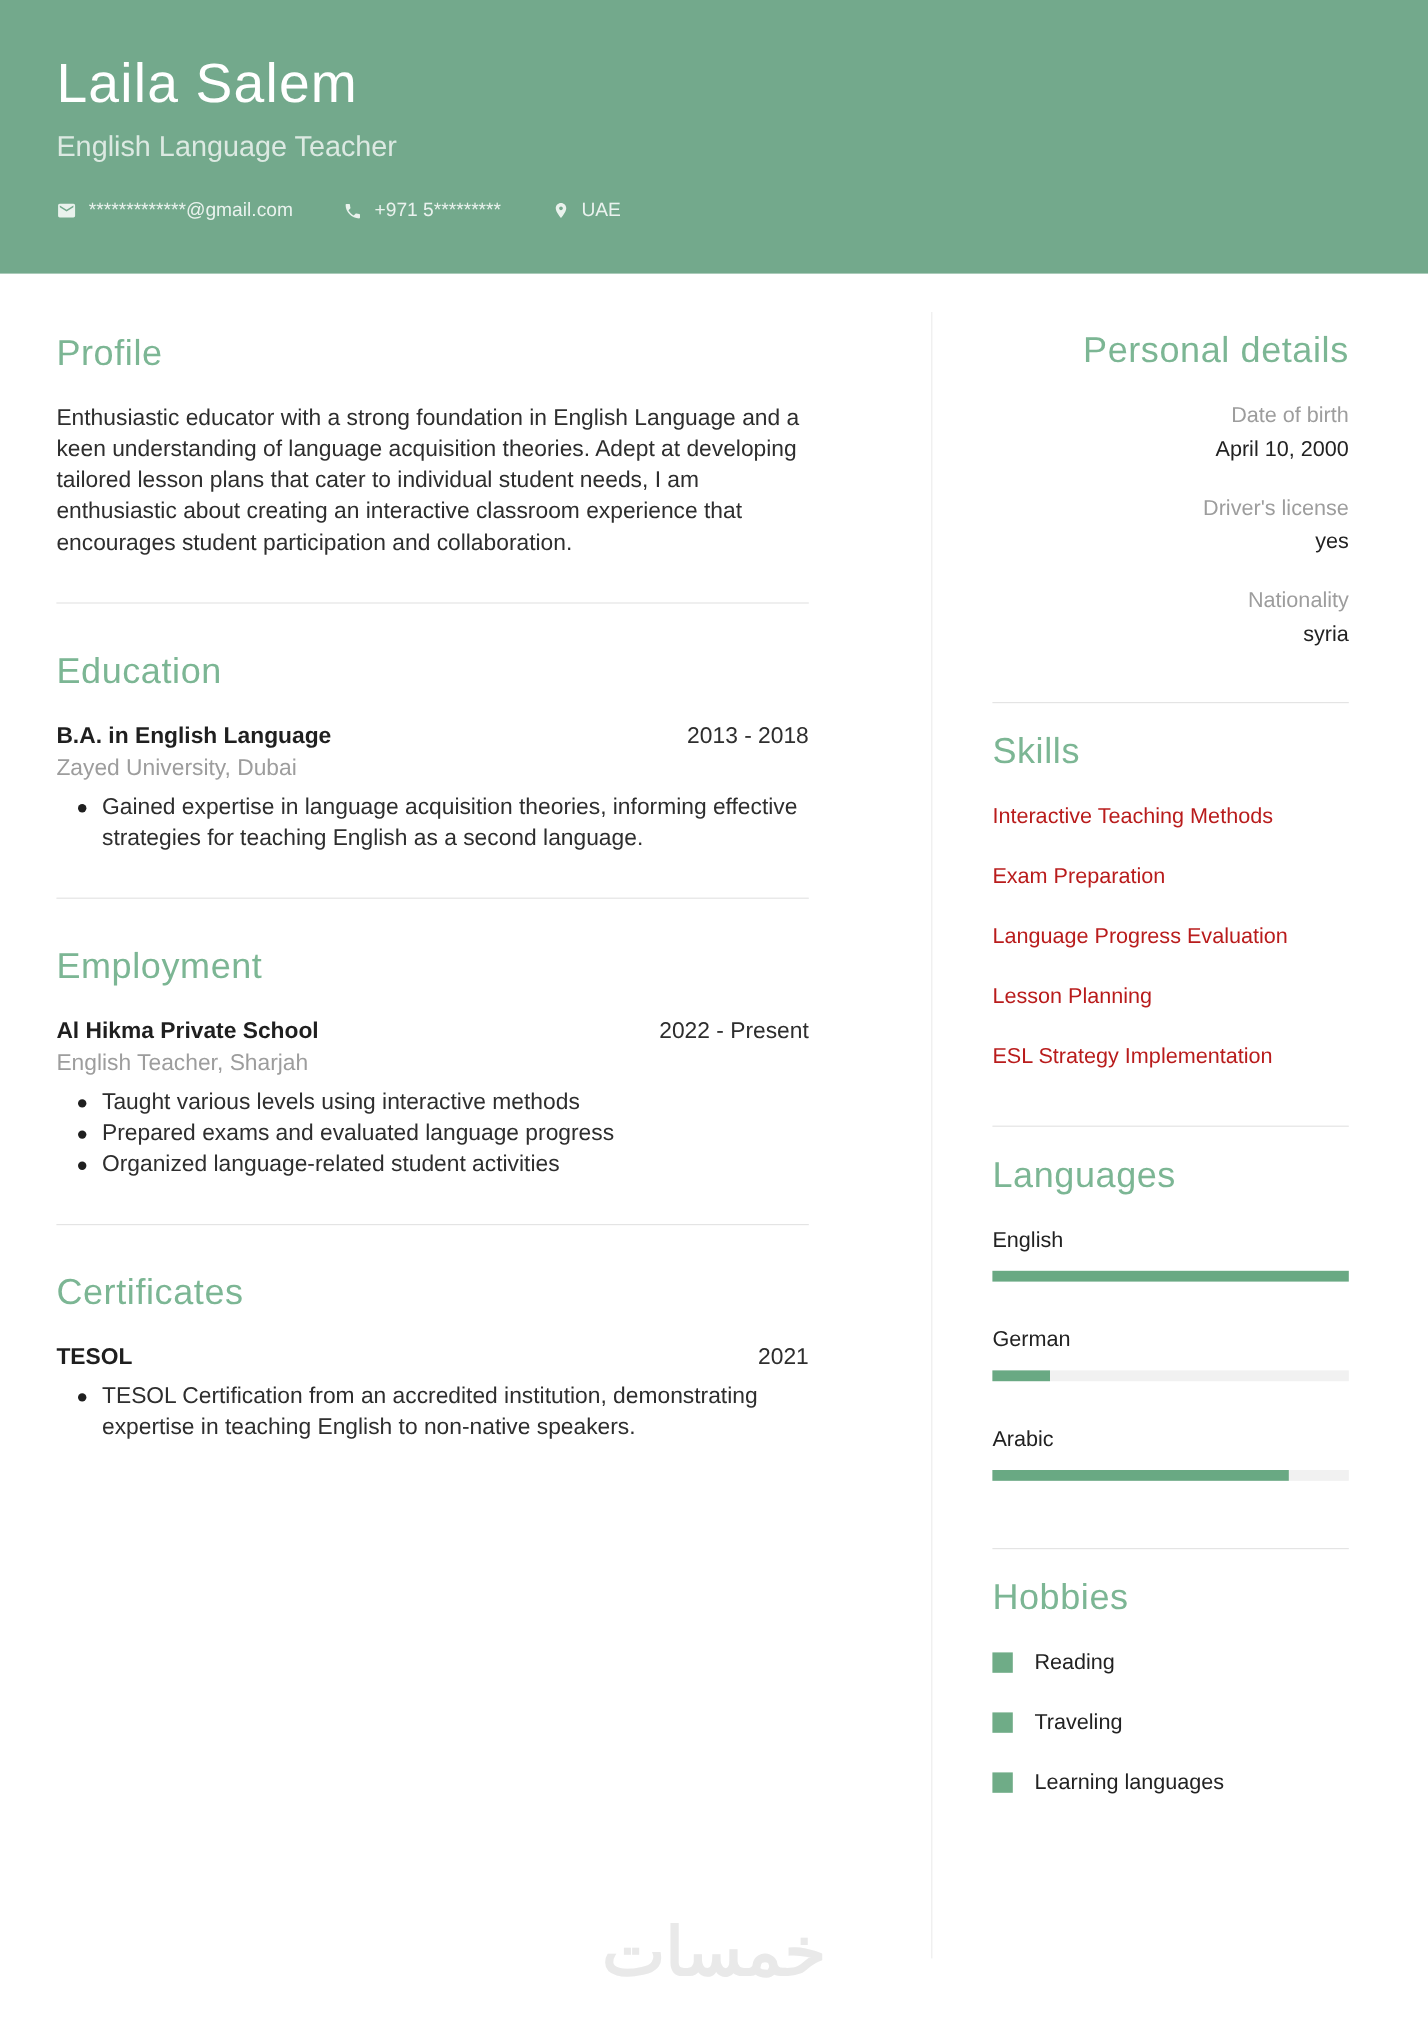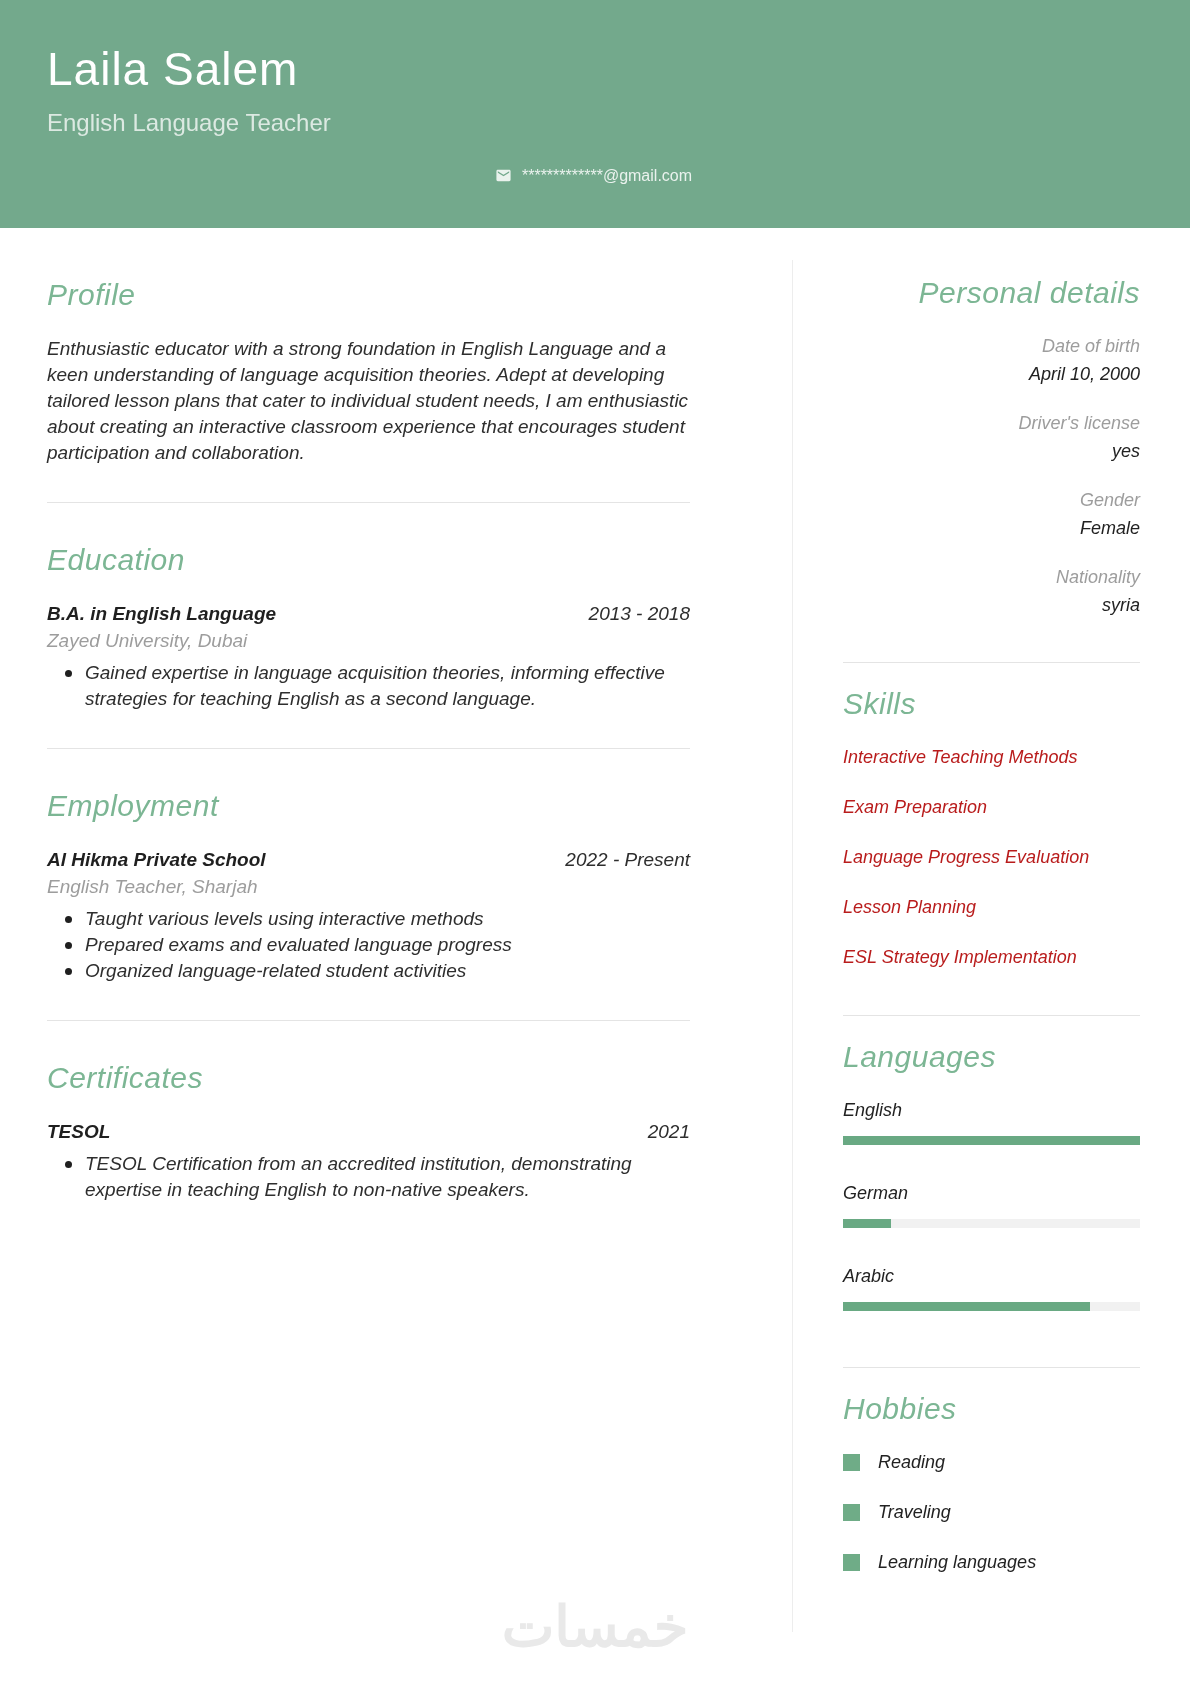--- a/index.html
+++ b/index.html
@@ -32,30 +32,28 @@
     font-weight:400;
     color:rgba(255,255,255,0.75);
   }
   .contact-row {
     margin-top:30px;
     display:flex;
     align-items:center;
     gap:42px;
     font-size:16px;
     color:rgba(255,255,255,0.85);
-    flex-direction:column;
   }
   .contact-item { display:flex; align-items:center; gap:10px; }
   .contact-item svg { display:block; opacity:0.85; }
 
   
   .body-wrap {
     display:flex;
-    padding:0 50px 0 47px;
-    font-style:italic;
+    padding:0 66px 0 47px;
   }
   .left-col  { width:643px; }
   .right-col {
     margin-left:102px;
     margin-top:32px;
     width:348px;            
     padding-left:50px;
     border-left:1px solid #ededed;
     height:1372px;
   }
@@ -229,24 +227,20 @@
         <h2 class="section-heading">Personal details</h2>
         <div class="pd-item">
           <div class="pd-label">Date of birth</div>
           <div class="pd-value">April 10, 2000</div>
         </div>
         <div class="pd-item">
           <div class="pd-label">Driver's license</div>
           <div class="pd-value">yes</div>
         </div>
         <div class="pd-item">
-          <div class="pd-label">Gender</div>
-          <div class="pd-value">Female</div>
-        </div>
-        <div class="pd-item">
           <div class="pd-label">Nationality</div>
           <div class="pd-value">syria</div>
         </div>
       </section>
 
       <section class="r-section">
         <h2 class="section-heading">Skills</h2>
         <ul class="skill-list">
           <li>Interactive Teaching Methods</li>
           <li>Exam Preparation</li>

